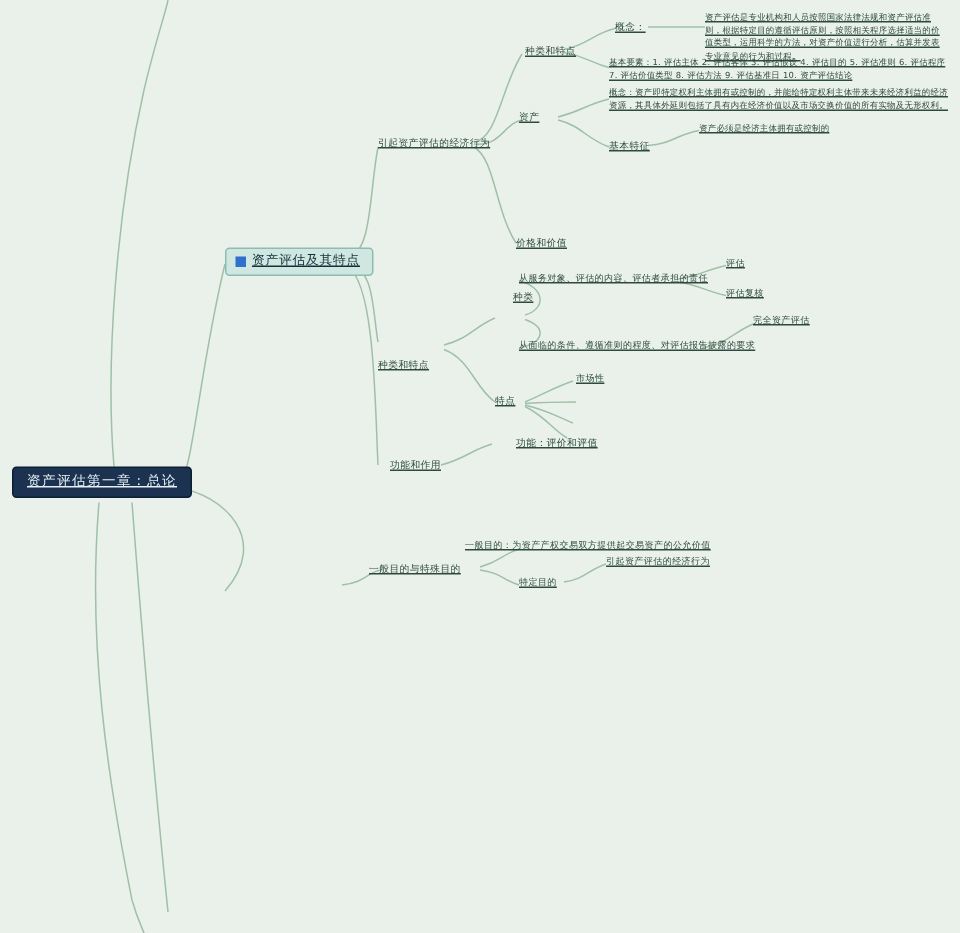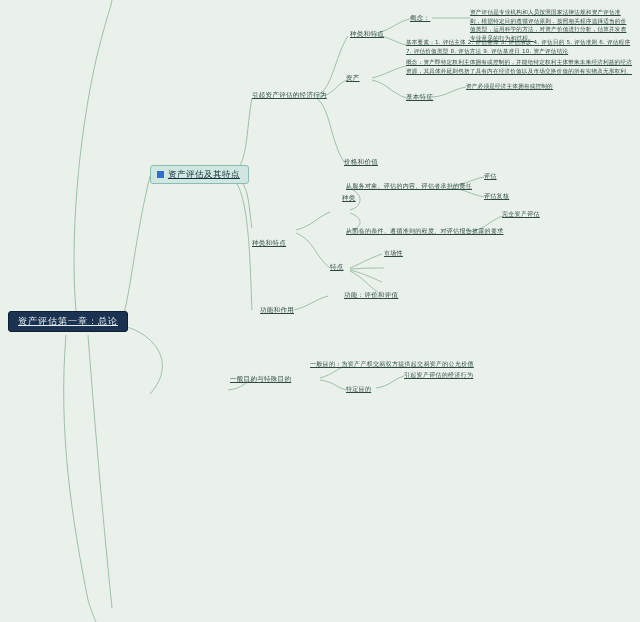--- a/index.html
+++ b/index.html
@@ -204,21 +204,21 @@
   </div>
 
   <div class="node txt" style="left:244px;top:306px;margin-left:16px;">
     <span>功能和作用</span>
   </div>
 
   <div class="node txt" style="left:344px;top:291px;">
     <span>功能：评价和评值</span>
   </div>
 
-  <div class="node txt" style="left:230px;top:375px;">
+  <div class="node txt" style="left:246px;top:375px;">
     <span>一般目的与特殊目的</span>
   </div>
 
   <div class="node txt sm" style="left:310px;top:360px;">
     <span>一般目的：为资产产权交易双方提供起交易资产的公允价值</span>
   </div>
 
   <div class="node txt sm" style="left:346px;top:385px;">
     <span>特定目的</span>
   </div>

